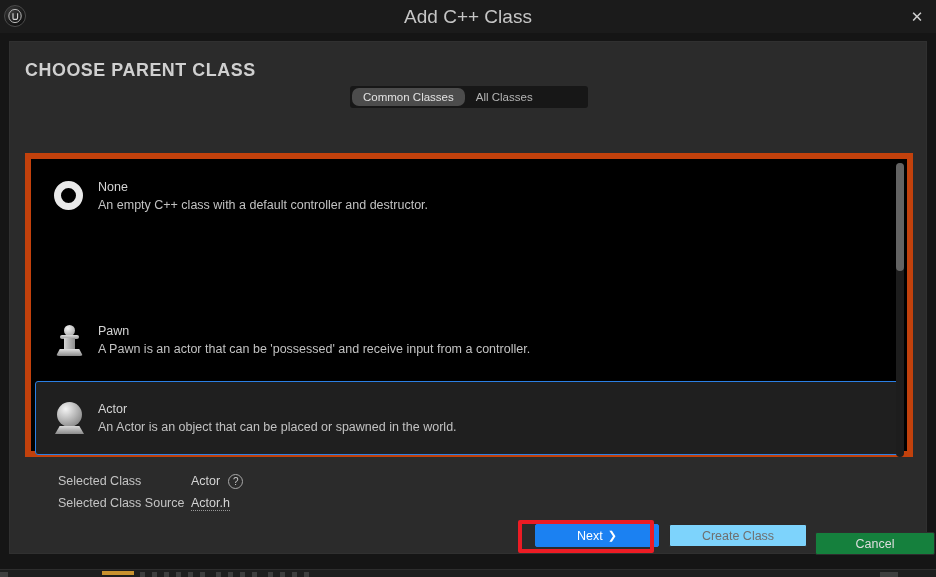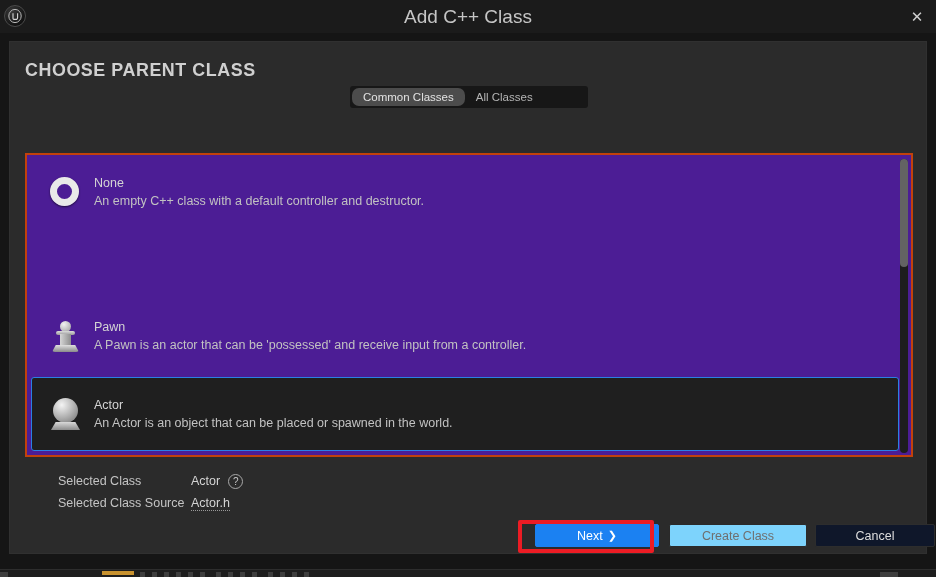--- a/index.html
+++ b/index.html
@@ -62,21 +62,21 @@
   }
   .tab.selected { background: #4c4c4c; color: #e2e2e2; }
   .subtitle {
     position: absolute; left: 15px; top: 116px;
     color: #bcbcbc; font-size: 12.5px;
   }
 
   
   .list-panel {
     position: absolute; left: 15px; top: 111px; width: 888px; height: 304px;
-    background: #4c1d95; border: 2px solid #c2410c;
+    background: #000000; border: 6px solid #c2410c;
   }
   .list-scroll { position: absolute; left: 0; top: 0; width: 878px; height: 302px; }
   .row {
     position: absolute; left: 4px; width: 868px; height: 62px;
     display: flex; align-items: center;
     border: 1px solid transparent; border-radius: 3px;
     cursor: pointer;
   }
   .row.selected { border-color: #2b7fe4; background: #1f1f1f; }
   .row-icon {
@@ -170,21 +170,21 @@
     left: 525px; width: 124px;
     background: #1b81f2; color: #ffffff; border-color: #1b81f2;
   }
   .btn-next .chev { margin-left: 5px; font-size: 11px; }
   .btn-create {
     left: 659px; width: 138px;
     background: #7dd3fc; color: #6f6f6f; border-color: #2a2a2a; cursor: default;
   }
   .btn-cancel {
     left: 805px; width: 120px;
-    background: #0f172a; color: #dedede; border-color: #2d2d2d;
+    background: #15803d; color: #dedede; border-color: #2d2d2d; margin-top: 8px;
   }
   .highlight-box {
     position: absolute; left: 518px; top: 520px; width: 136px; height: 33px;
     border: 4px solid #ec1c24; border-radius: 2px; pointer-events: none;
   }
   .tooltip {
     position: absolute; left: 598px; top: 549px;
     background: #ededed; color: #1c1c1c;
     font-size: 12px; padding: 4px 9px 5px 9px;
     border: 1px solid #bcbcbc; white-space: nowrap;

